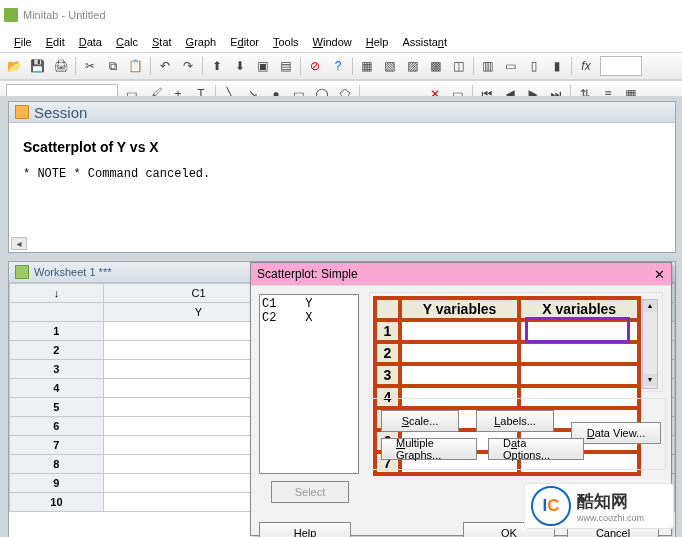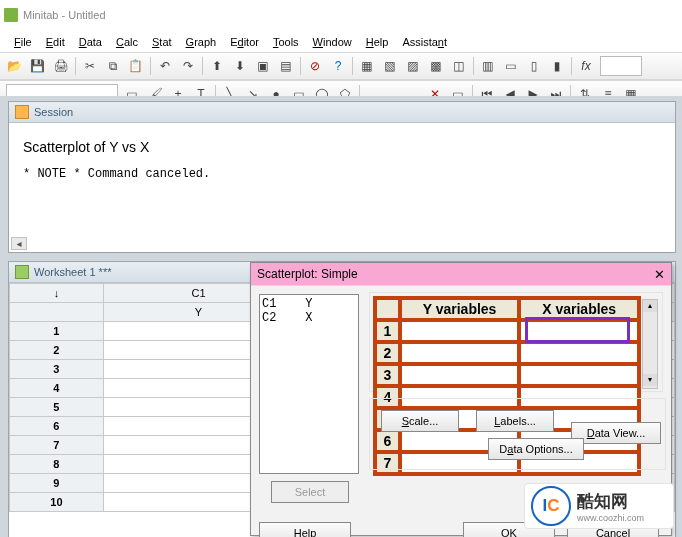--- a/index.html
+++ b/index.html
@@ -8,24 +8,24 @@
   .menu-bar{height:20px;background:#fff;display:flex;align-items:center;padding:2px 8px 0 8px;gap:2px}
   .menu-item{padding:2px 6px;cursor:default}
   .menu-item span.u{text-decoration:underline}
   .toolbar{height:26px;background:linear-gradient(#fdfdfd,#ececec);border-top:1px solid #d6d6d6;border-bottom:1px solid #d6d6d6;display:flex;align-items:center;padding:0 4px;gap:1px;overflow:hidden}
   .tbtn{width:20px;height:20px;border:1px solid transparent;display:flex;align-items:center;justify-content:center;font-size:12px;color:#444;cursor:default}
   .tsep{width:1px;height:18px;background:#c8c8c8;margin:0 2px}
   .tdd{width:110px;height:18px;border:1px solid #bbb;background:#fff;margin:0 2px}
   .fx-box{width:40px;height:18px;border:1px solid #bbb;background:#fff;margin-left:2px}
   .work-area{position:absolute;left:0;top:96px;right:0;bottom:0;background:#cfd6dc}
   .session{position:absolute;left:8px;top:5px;width:666px;height:150px;background:#fff;border:1px solid #9aa5ad}
-  .session-titlebar{height:20px;background:linear-gradient(#e9eff3,#d5dee6);border-bottom:1px solid #b9c3cc;display:flex;align-items:center;font-size:11px;color:#3c5a72;padding-left:6px}
+  .session-titlebar{height:20px;background:linear-gradient(#e9eff3,#d5dee6);border-bottom:1px solid #b9c3cc;display:flex;align-items:center;font-size:15px;color:#3c5a72;padding-left:6px}
   .session-titlebar .sicon{width:12px;height:12px;background:#ffb74d;margin-right:5px;border:1px solid #c98a2b}
   .session-body{padding:10px 14px;font-family:"Courier New",monospace;font-size:12px;color:#000}
-  .session-body h3{font-family:Tahoma,sans-serif;font-size:14px;font-weight:normal;margin:6px 0 12px 0}
+  .session-body h3{font-family:Tahoma,sans-serif;font-size:14px;font-weight:bold;margin:6px 0 12px 0}
   .session-scroll{position:absolute;left:2px;bottom:2px;font-size:10px;color:#555}
   .session-scroll span{display:inline-block;width:14px;text-align:center;border:1px solid #c2c2c2;background:#eaeaea}
   .worksheet{position:absolute;left:8px;top:165px;width:666px;height:290px;background:#fff;border:1px solid #9aa5ad}
   .ws-titlebar{height:20px;background:linear-gradient(#e9eff3,#d5dee6);border-bottom:1px solid #b9c3cc;display:flex;align-items:center;font-size:11px;color:#3c5a72;padding-left:6px}
   .ws-titlebar .sicon{width:12px;height:12px;background:#9ccc65;margin-right:5px;border:1px solid #6f9a3c}
   table.ws{border-collapse:collapse;width:100%;table-layout:fixed}
   table.ws th,table.ws td{border:1px solid #c9c9c9;height:18px;font-size:11px;text-align:center;padding:0}
   table.ws th{background:#eef1f3;font-weight:normal}
   table.ws th.rowh,table.ws td.rowh{width:34px;background:#eef1f3;font-weight:bold}
   table.ws td.val{text-align:right;padding-right:16px}
@@ -35,21 +35,21 @@
   .dlg-body{position:relative;padding:8px}
   .var-list{position:absolute;left:8px;top:8px;width:100px;height:180px;border:1px solid #888;background:#fff;font-family:"Courier New",monospace;font-size:12px;padding:2px;box-sizing:border-box;white-space:pre}
   .grid-wrap{position:absolute;left:118px;top:6px;width:292px;height:98px;border:1px solid #e4e4e4;background:#f2f2f2}
   table.dgrid{border-collapse:collapse;width:268px;margin:3px}
   table.dgrid th,table.dgrid td{border:4px solid #c2410c;height:13px;font-size:14px;background:#fff}
   table.dgrid th{background:#ece9d8;font-weight:bold;text-align:center}
   table.dgrid th.rh{width:18px}
   .highlight{position:absolute;border:3px solid #7a2fbf;width:99px;height:20px;left:155px;top:24px;pointer-events:none}
   .dgrid-scroll{position:absolute;right:4px;top:6px;width:14px;height:88px;background:#e8e8e8;border:1px solid #c1c1c1}
   .dgrid-scroll .up,.dgrid-scroll .dn{height:12px;font-size:8px;text-align:center;line-height:12px;background:#ddd}
-  .btn{position:absolute;height:22px;border:1px solid #888;background:linear-gradient(#fcfcfc,#e6e6e6);font-size:11px;display:flex;align-items:center;justify-content:center;padding:0 8px;cursor:default;box-sizing:border-box;min-width:72px;text-decoration:none}
+  .btn{position:absolute;height:22px;border:1px solid #888;background:linear-gradient(#fcfcfc,#e6e6e6);font-size:11px;display:flex;align-items:center;justify-content:center;padding:0 14px;cursor:default;box-sizing:border-box;min-width:72px;text-decoration:none}
   .btn u{text-decoration:underline}
   .select-btn{left:20px;top:195px;width:78px;color:#999;background:#eee}
   .help-btn{left:8px;top:236px;width:92px}
   .ok-btn{left:212px;top:236px;width:92px}
   .cancel-btn{left:316px;top:236px;width:92px}
   .scale-btn{left:130px;top:124px;width:78px}
   .labels-btn{left:225px;top:124px;width:78px}
   .dataview-btn{left:320px;top:136px;width:90px}
   .mgraph-btn{left:130px;top:152px;width:96px}
   .dopts-btn{left:237px;top:152px;width:96px}
@@ -311,20 +311,23 @@
       <div class="inset-border"></div>
       <div class="btn scale-btn">
           <span><u>S</u>cale...</span>
         </div>
       <div class="btn labels-btn">
           <span><u>L</u>abels...</span>
         </div>
       <div class="btn dataview-btn">
           <span><u>D</u>ata View...</span>
         </div>
+      <div class="btn mgraph-btn">
+          <span><u>M</u>ultiple Graphs...</span>
+        </div>
       <div class="btn dopts-btn">
           <span>D<u>a</u>ta Options...</span>
         </div>
 
       <div class="btn select-btn">Select</div>
       <div class="btn help-btn">Help</div>
       <div class="btn ok-btn">
           <span><u>O</u>K</span>
         </div>
       <div class="btn cancel-btn">Cancel</div>

